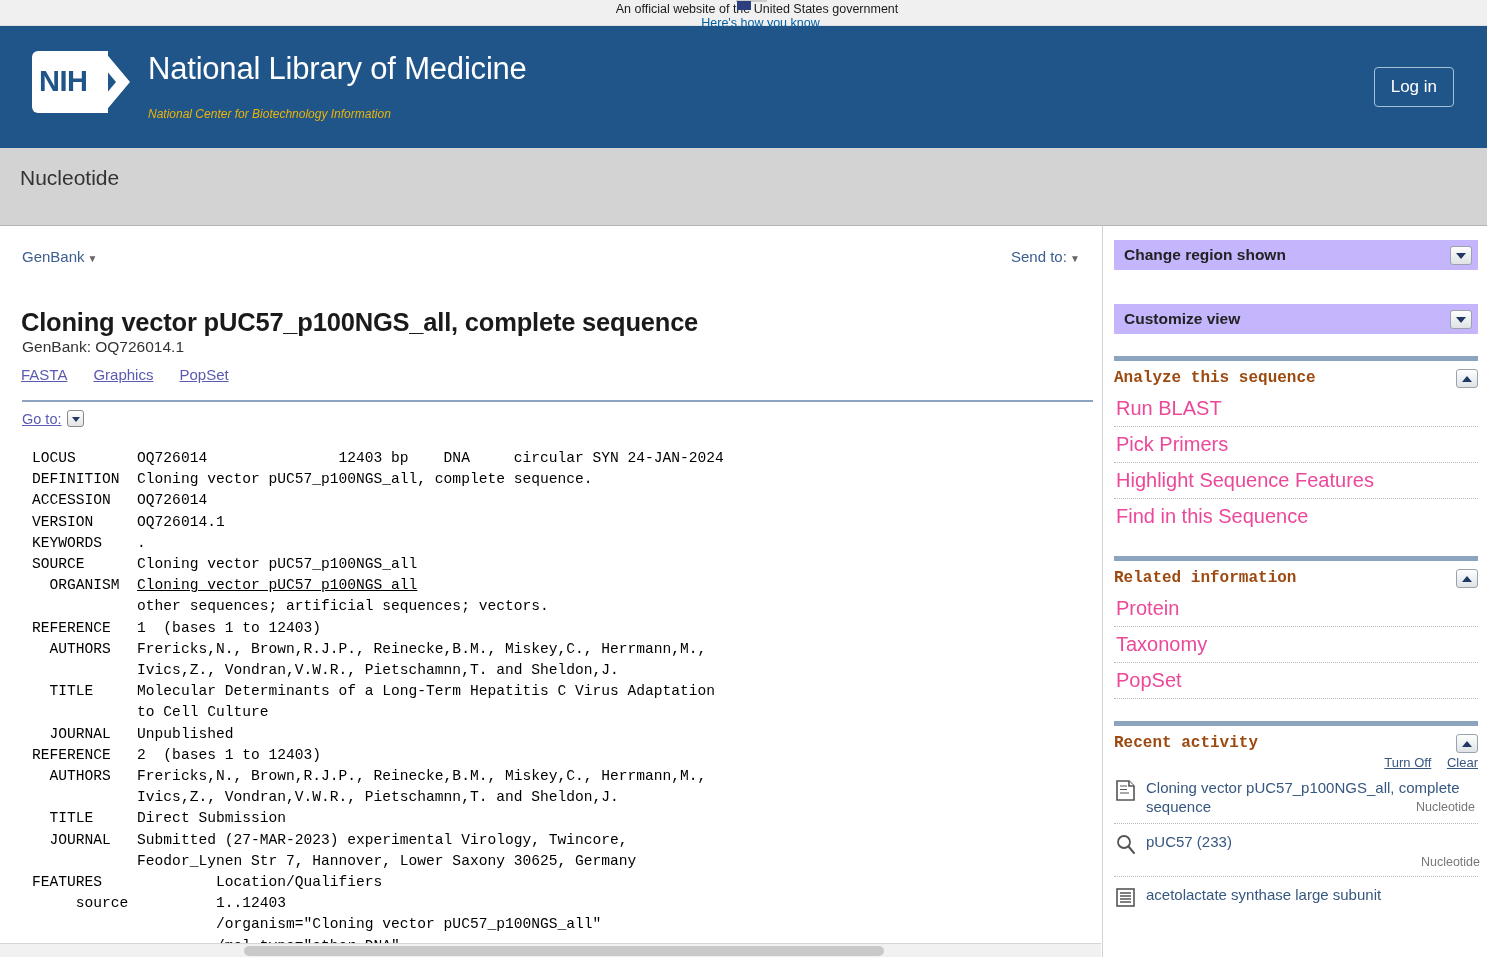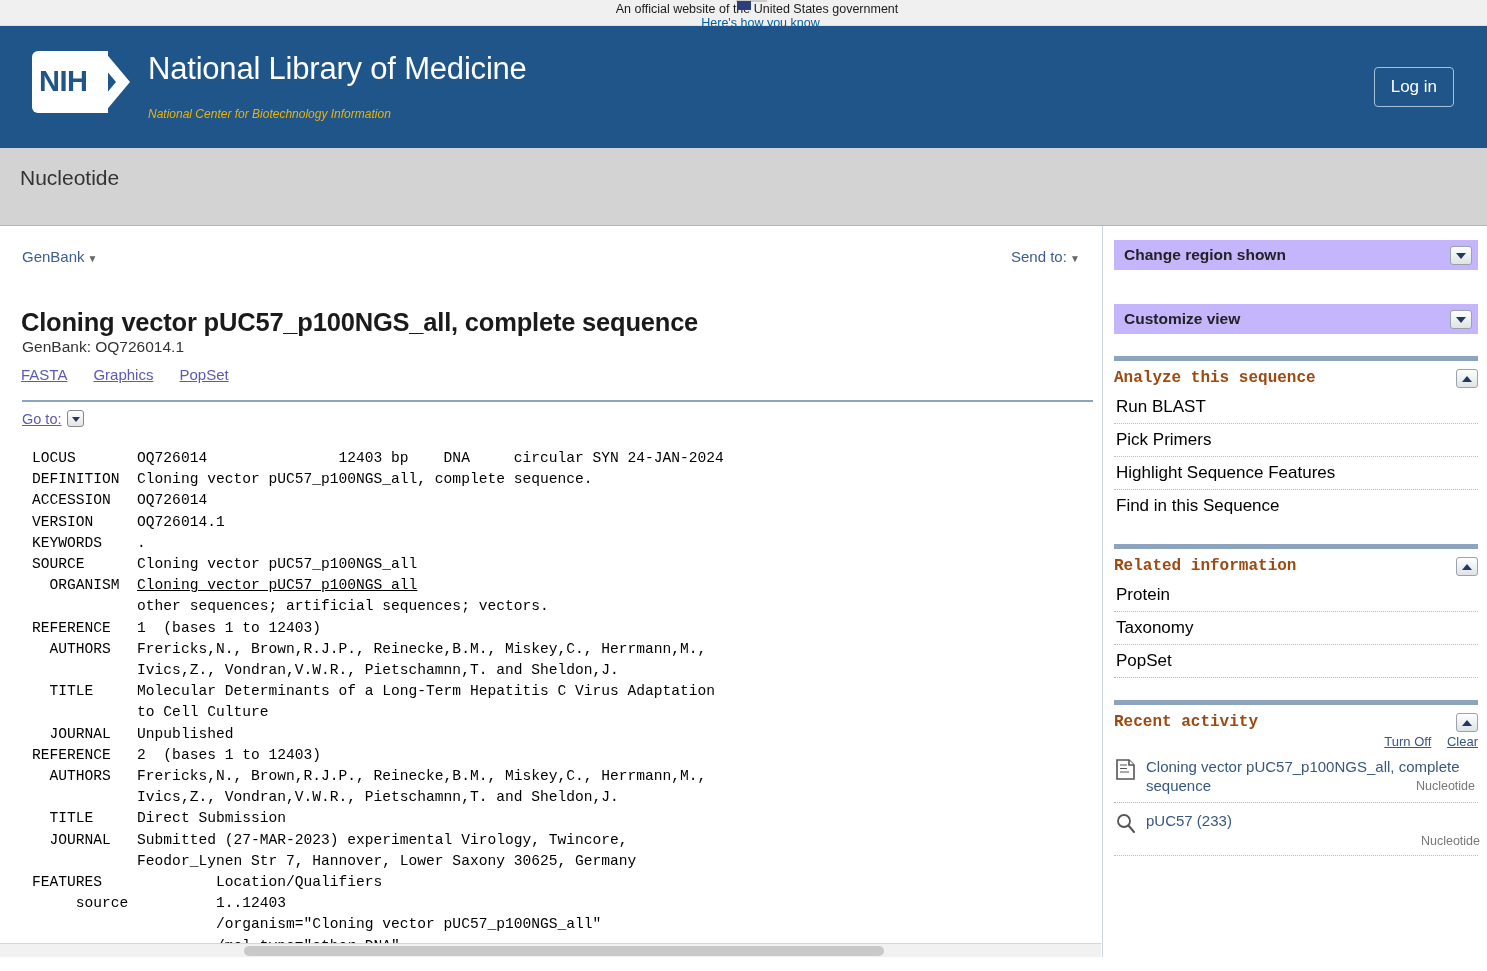--- a/index.html
+++ b/index.html
@@ -366,22 +366,22 @@
     font-size: 16px;
     font-weight: bold;
     color: #9c4a11;
   }
   .link-list { margin-top: 3px; }
   .link-row {
     border-bottom: 1px dotted #b9b9b9;
     padding: 6px 0 6px 2px;
   }
   .link-row a {
-    font-size: 17px;
-    color: #000000;
+    font-size: 20px;
+    color: #ec4899;
     text-decoration: none;
     margin-top: 27px;
   }
 
   .ra-controls {
     text-align: right;
     margin-top: 2px;
     font-size: 13px;
   }
   .ra-controls a {
@@ -579,16 +579,25 @@
               <circle cx="8" cy="8" r="6" fill="none" stroke="#555" stroke-width="1.8"></circle>
               <path d="M12.5 12.5L18 19" stroke="#555" stroke-width="2" stroke-linecap="round"></path>
             </svg>
         </span>
         <span class="ra-body">
           <a href="#">pUC57 (233)</a>
           <div class="ra-db below" style="margin-right:-2px;">Nucleotide</div>
         </span>
       </div>
 
+      <div class="ra-item" style="border-bottom:none;">
+        <span class="ra-icon">
+          <svg viewBox="0 0 19 21" width="19" height="21">
+              <rect x="1" y="2" width="17" height="17" fill="#fff" stroke="#555" stroke-width="1.6"></rect>
+              <path d="M4 6h11M4 9h11M4 12h11M4 15h11" stroke="#555" stroke-width="1.3"></path>
+            </svg>
+        </span>
+        <span class="ra-body"><a href="#">acetolactate synthase large subunit</a></span>
+      </div>
     </div>
 
   </div>
 </div>
 
 </body></html>

